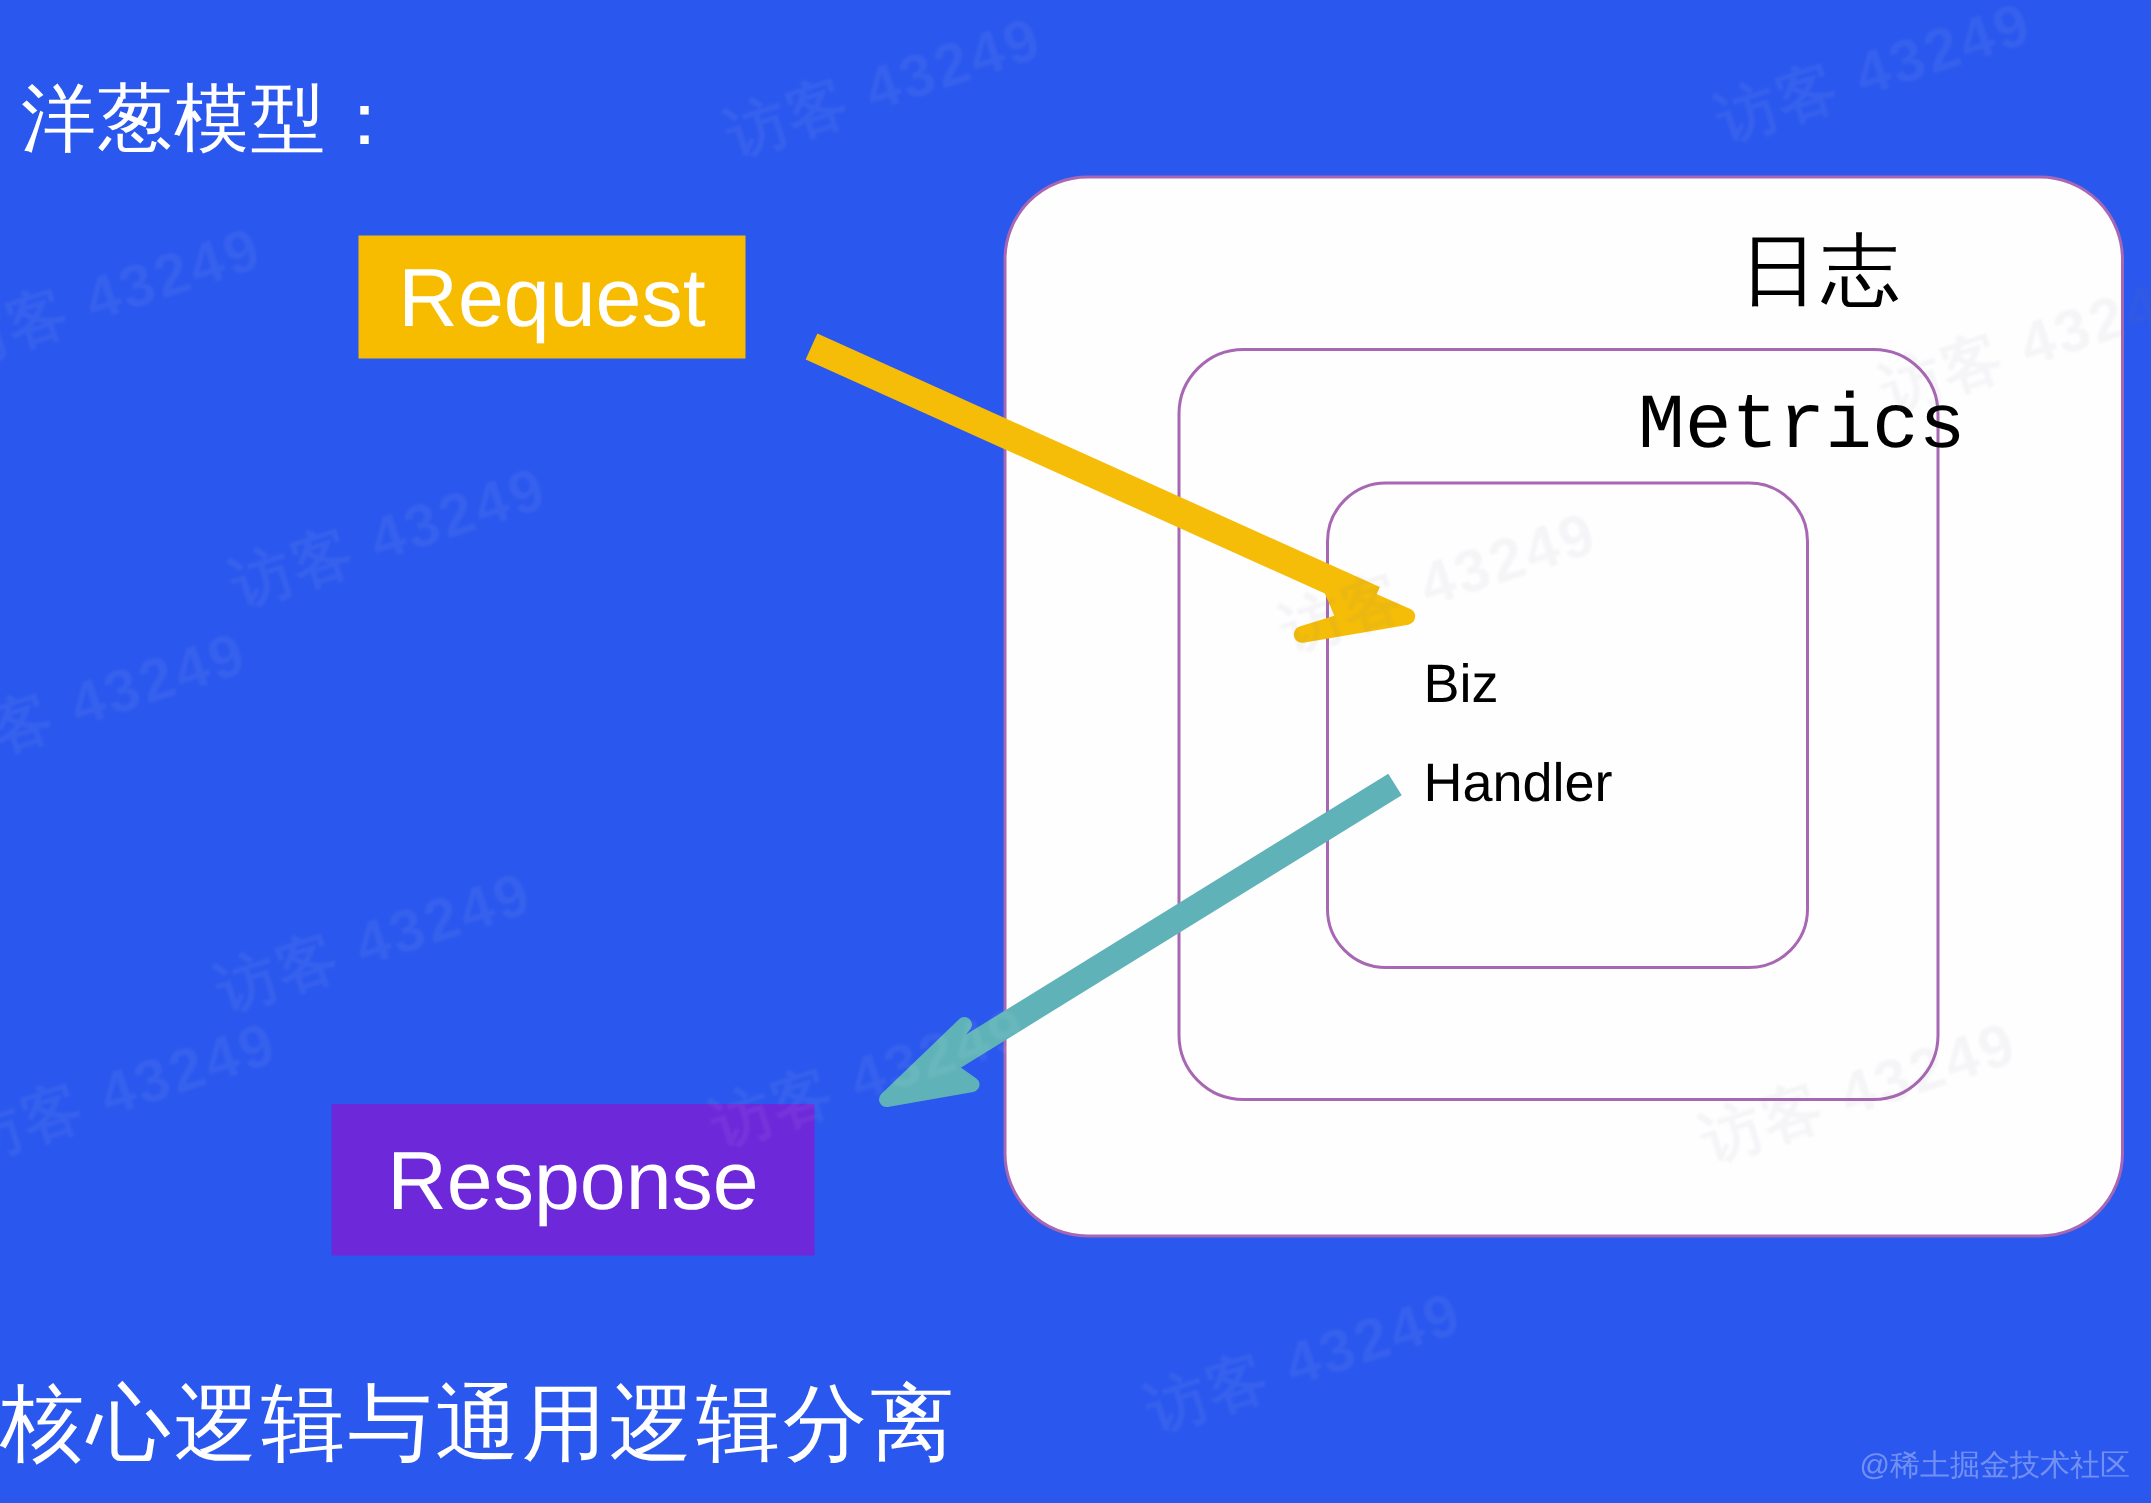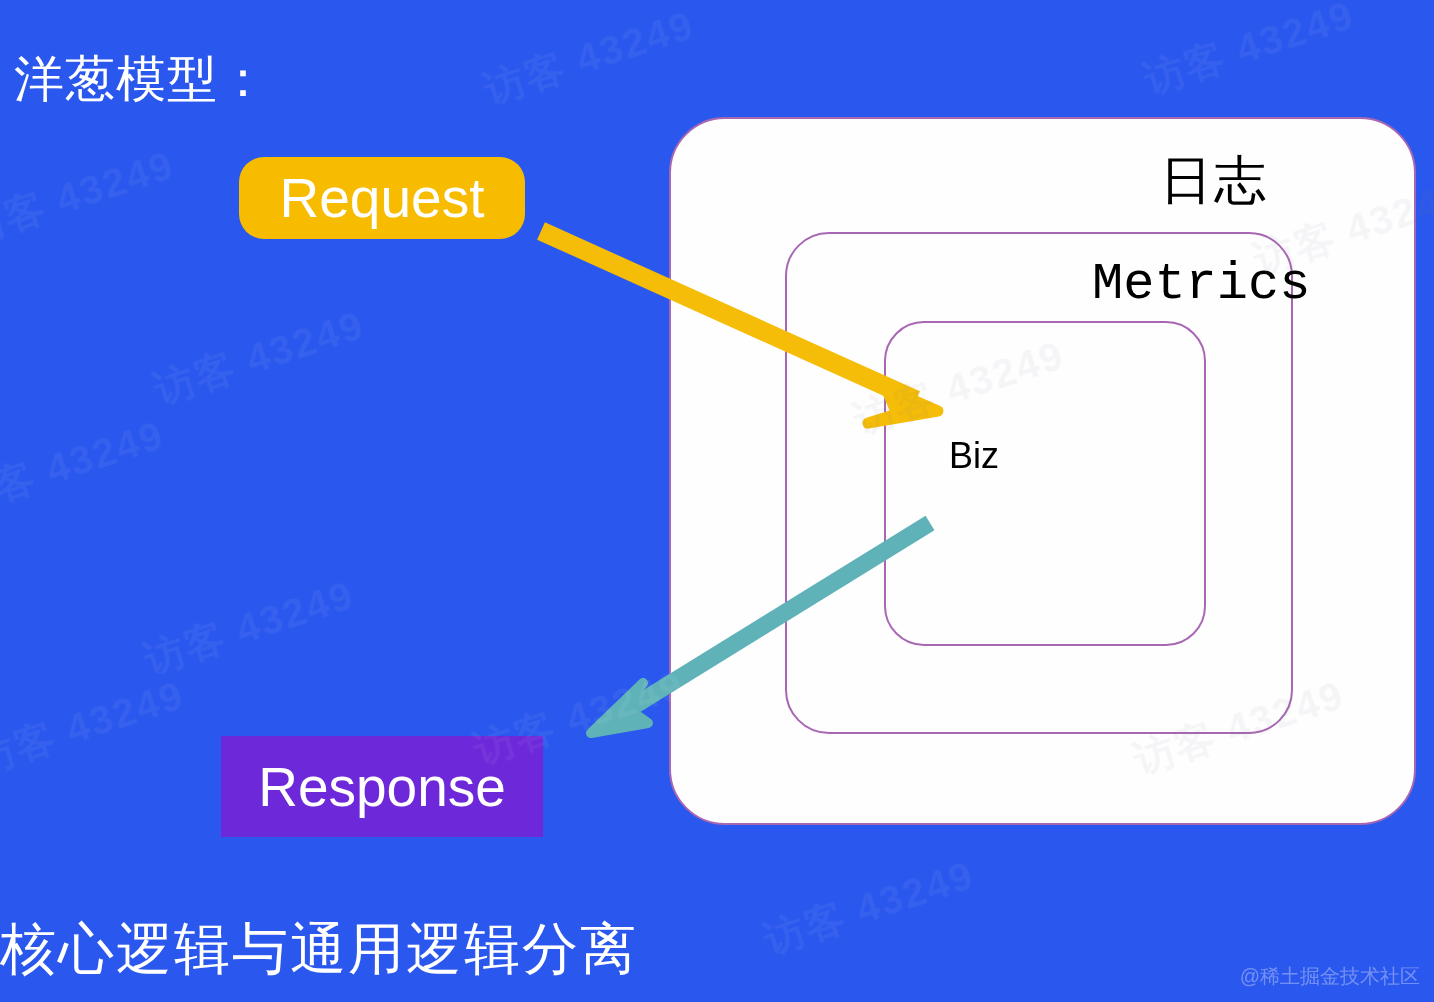--- a/index.html
+++ b/index.html
@@ -123,25 +123,24 @@
     color: #ffffff;
     z-index: 30;
     display: flex;
     align-items: center;
     justify-content: center;
     white-space: nowrap;
   }
   .badge-request {
     left: 239px;
     top: 157px;
-    width: 286px;
+    width: 258px;
     height: 82px;
     background: #f7bc00;
     font-size: 55px;
-    border-radius: 25px;
   }
   .badge-response {
     left: 221px;
     top: 736px;
     width: 322px;
     height: 101px;
     background: #6d28d9;
     font-size: 55px;
   }
 
@@ -204,20 +203,21 @@
     <div class="wm on-white" style="left:1250px; top:200px;">访客 43249</div>
     <div class="wm" style="left:760px;  top:880px;">访客 43249</div>
   </div>
 
   <div class="slide-title">洋葱模型：</div>
 
   <div class="ring-label label-log">日志</div>
   <div class="ring-label label-metrics">Metrics</div>
   <div class="ring-label label-biz">
     <div>Biz</div>
+    <div>Handler</div>
   </div>
 
   <div class="badge badge-request">
     <span>Request</span>
   </div>
   <div class="badge badge-response">
     <span>Response</span>
   </div>
 
   <svg class="arrow-svg" viewBox="0 0 1434 1002">

